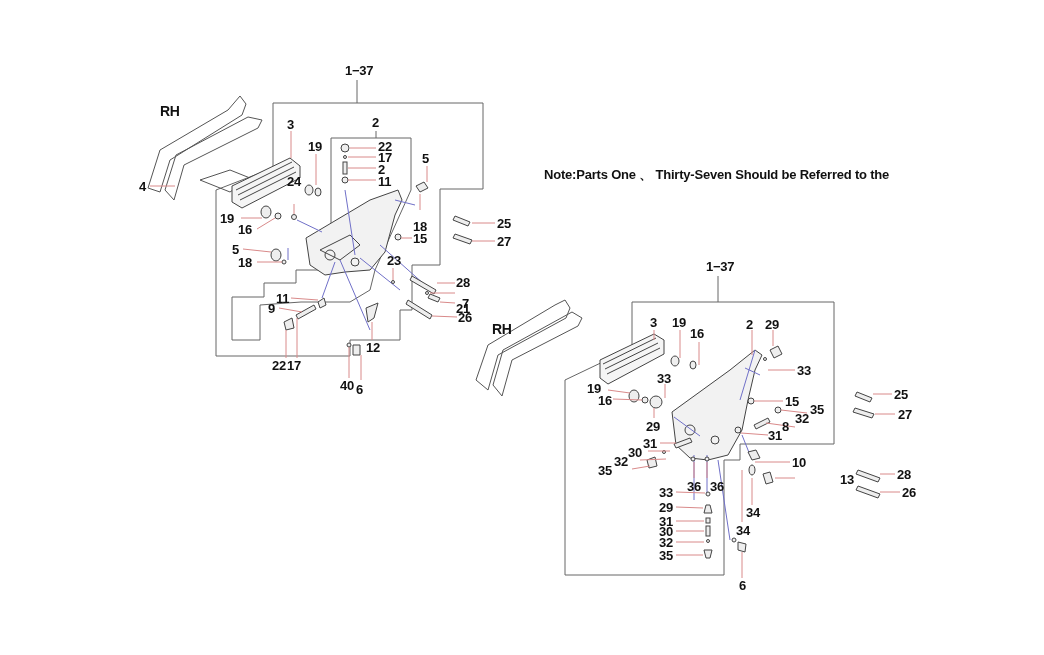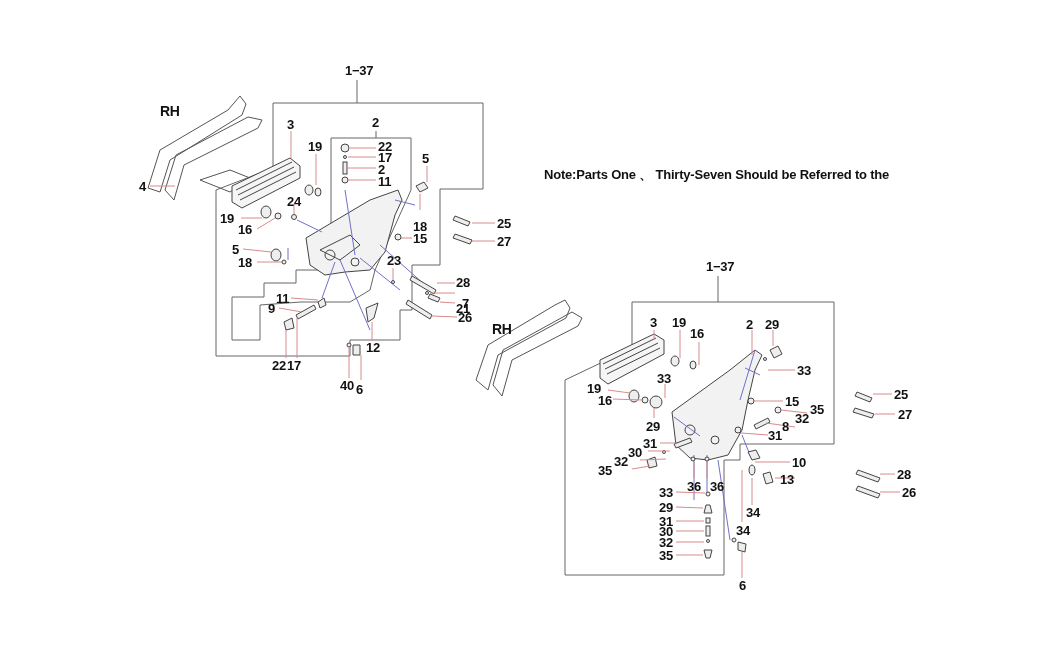--- a/index.html
+++ b/index.html
@@ -226,21 +226,21 @@
   <div class="lbl" style="left:345px;top:64px;">1−37</div>
   <div class="lbl" style="left:372px;top:116px;">2</div>
   <div class="lbl" style="left:287px;top:118px;">3</div>
   <div class="lbl" style="left:139px;top:180px;">4</div>
   <div class="lbl" style="left:308px;top:140px;">19</div>
   <div class="lbl" style="left:378px;top:140px;">22</div>
   <div class="lbl" style="left:378px;top:151px;">17</div>
   <div class="lbl" style="left:378px;top:163px;">2</div>
   <div class="lbl" style="left:378px;top:175px;">11</div>
   <div class="lbl" style="left:422px;top:152px;">5</div>
-  <div class="lbl" style="left:287px;top:195px;">24</div>
+  <div class="lbl" style="left:287px;top:175px;">24</div>
   <div class="lbl" style="left:220px;top:212px;">19</div>
   <div class="lbl" style="left:238px;top:223px;">16</div>
   <div class="lbl" style="left:232px;top:243px;">5</div>
   <div class="lbl" style="left:238px;top:256px;">18</div>
   <div class="lbl" style="left:413px;top:220px;">18</div>
   <div class="lbl" style="left:413px;top:232px;">15</div>
   <div class="lbl" style="left:387px;top:254px;">23</div>
   <div class="lbl" style="left:456px;top:276px;">28</div>
   <div class="lbl" style="left:456px;top:302px;">21</div>
   <div class="lbl" style="left:462px;top:297px;">7</div>
@@ -275,21 +275,21 @@
   <div class="lbl" style="left:795px;top:412px;">32</div>
   <div class="lbl" style="left:782px;top:420px;">8</div>
   <div class="lbl" style="left:768px;top:429px;">31</div>
   <div class="lbl" style="left:643px;top:437px;">31</div>
   <div class="lbl" style="left:628px;top:446px;">30</div>
   <div class="lbl" style="left:614px;top:455px;">32</div>
   <div class="lbl" style="left:598px;top:464px;">35</div>
   <div class="lbl" style="left:687px;top:480px;">36</div>
   <div class="lbl" style="left:710px;top:480px;">36</div>
   <div class="lbl" style="left:792px;top:456px;">10</div>
-  <div class="lbl" style="left:780px;top:473px;">13</div>
+  <div class="lbl" style="left:840px;top:473px;">13</div>
   <div class="lbl" style="left:659px;top:486px;">33</div>
   <div class="lbl" style="left:659px;top:501px;">29</div>
   <div class="lbl" style="left:659px;top:515px;">31</div>
   <div class="lbl" style="left:659px;top:525px;">30</div>
   <div class="lbl" style="left:659px;top:536px;">32</div>
   <div class="lbl" style="left:659px;top:549px;">35</div>
   <div class="lbl" style="left:746px;top:506px;">34</div>
   <div class="lbl" style="left:736px;top:524px;">34</div>
   <div class="lbl" style="left:739px;top:579px;">6</div>
   <div class="lbl" style="left:894px;top:388px;">25</div>

